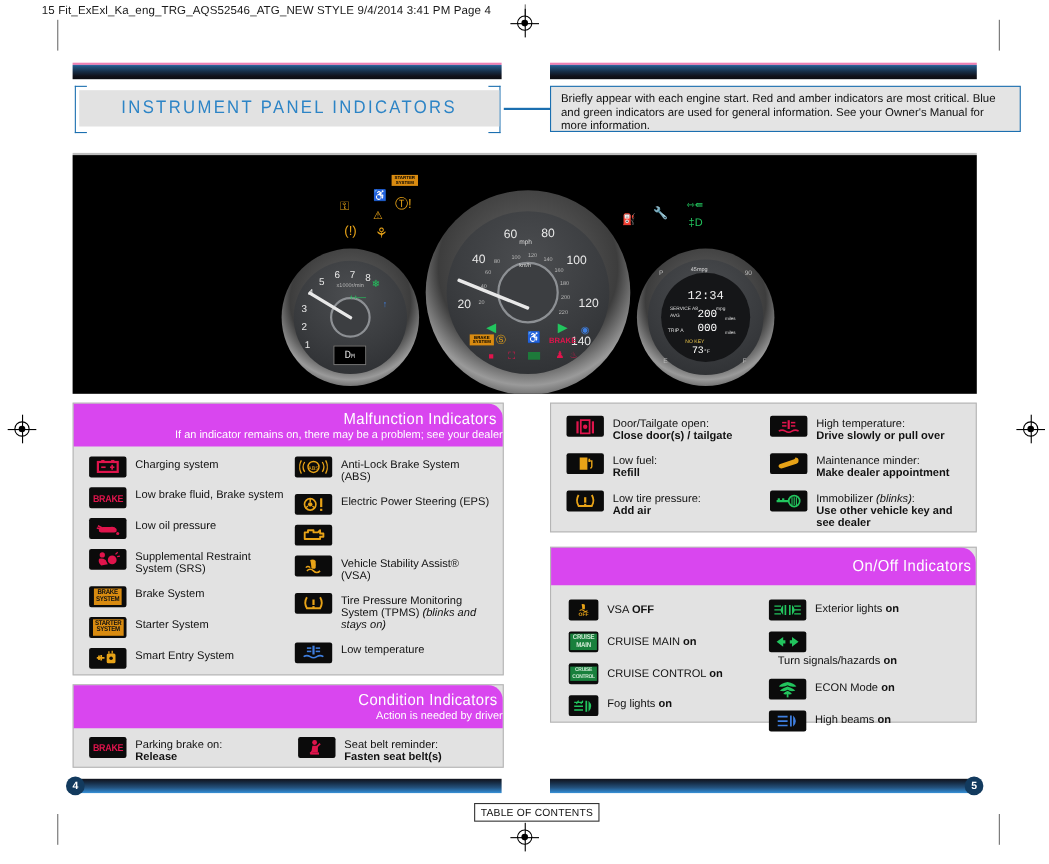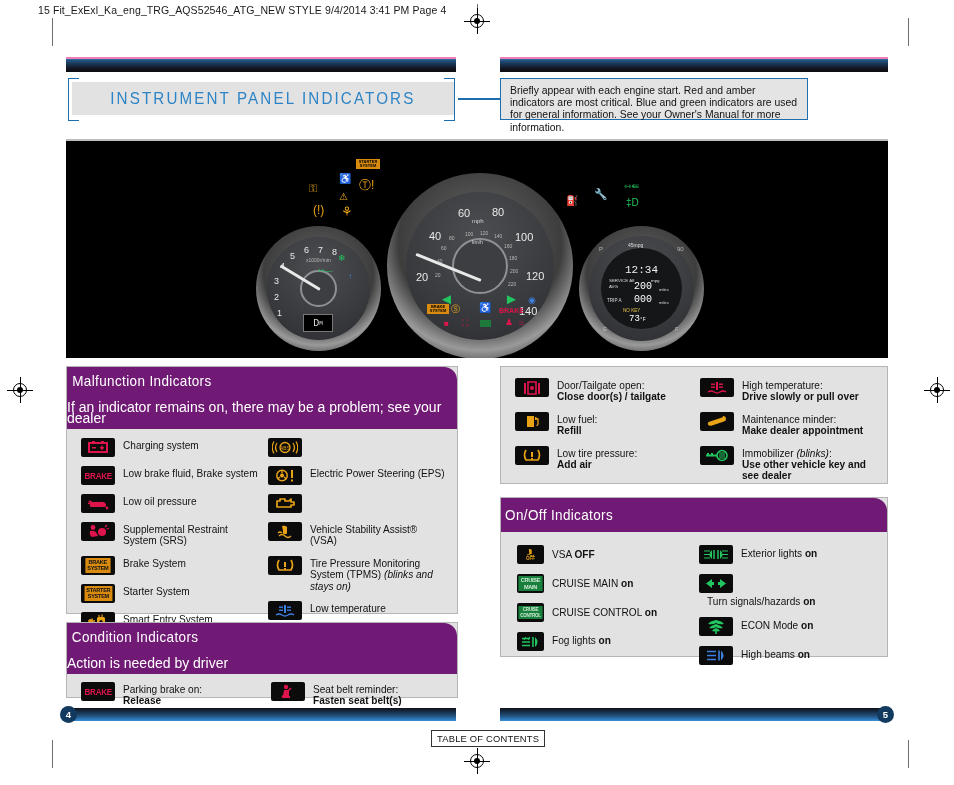--- a/index.html
+++ b/index.html
@@ -31,21 +31,21 @@
      display:flex;align-items:center;justify-content:center;}
   .titlebox span{font-family:"Liberation Sans Narrow","Liberation Sans",sans-serif;
      font-size:16.5px;letter-spacing:2.3px;color:#2c84c6;font-weight:400;
      transform:scaleX(.92);transform-origin:center;}
   .brk{position:absolute;border:1.6px solid #1b6fb0;}
   .brkL{left:0;top:-4px;width:10px;height:41px;border-right:none;}
   .brkR{left:376px;top:-4px;width:10px;height:41px;border-left:none;}
   .connector{position:absolute;left:458px;top:98px;width:42px;height:1.6px;background:#1b6fb0;}
 
   
-  .infobox{position:absolute;left:500px;top:78px;width:308px;height:42px;
+  .infobox{position:absolute;left:500px;top:78px;width:428px;height:42px;
      border:1.6px solid #1b6fb0;background:#e4e4e4;box-sizing:border-box;padding:6px 8px 0 9px;}
   .infobox p{margin:0;font-size:10.4px;line-height:12.2px;color:#111;}
 
   
   .photo{position:absolute;left:66px;top:141px;width:822px;height:217px;background:#000;overflow:hidden;}
   .photoedge{position:absolute;left:66px;top:139px;width:822px;height:2px;background:#bdbdbd;}
 
   .gauge{position:absolute;border-radius:50%;}
   .bezel{background:
       radial-gradient(circle at 50% 38%,#6b6b6b 0%,#3d3d3d 55%,#9a9a9a 72%,#4a4a4a 84%,#242424 100%);}
@@ -64,25 +64,25 @@
 
   .tl{position:absolute;font-size:7px;line-height:7px;white-space:nowrap;}
   .amber{color:#e8a317;}
   .green{color:#22c55e;}
   .red{color:#e0144c;}
   .blue{color:#3f7fe0;}
   .amberbox{background:#d98b10;color:#000;font-size:4px;line-height:4px;padding:1px 1px;font-weight:bold;text-align:center;}
 
   
   .panel{position:absolute;background:#e2e2e2;border:1px solid #b5b5b5;box-sizing:border-box;}
-  .phdr{position:relative;background:#701a75;color:#fff;text-align:left;
+  .phdr{position:relative;background:#d946ef;color:#fff;text-align:right;
      border-top-right-radius:13px;padding:5px 0 5px 0;}
   .phdr .t{font-family:"Liberation Sans Narrow","Liberation Sans",sans-serif;font-size:14.5px;
      letter-spacing:.4px;transform:scaleX(.93);display:inline-block;}
-  .phdr .s{font-size:14px;line-height:11px;display:block;margin-top:12px;}
+  .phdr .s{font-size:10px;line-height:11px;display:block;margin-top:0px;}
   .pbody{padding:9px 0 8px 0;}
 
   .grid2{display:flex;}
   .col{flex:1;}
   .row{display:flex;align-items:flex-start;margin-bottom:9px;}
   .icon{flex:0 0 auto;width:34px;height:19px;background:#0b0b0b;border-radius:2px;
      display:flex;align-items:center;justify-content:center;overflow:hidden;position:relative;}
   .icon.sq{width:27px;}
   .lbl{font-size:10.1px;line-height:11.4px;color:#111;padding-left:8px;padding-top:2px;}
   .lbl b{font-weight:bold;}
@@ -346,20 +346,21 @@
           <div class="icon">
             <svg width="26" height="15" viewBox="0 0 26 15">
                 <circle cx="13" cy="7.5" r="5" fill="none" stroke="#e8a317" stroke-width="1.3"></circle>
                 <text x="13" y="10" font-size="5" fill="#e8a317" text-anchor="middle" font-family="Liberation Sans">ABS</text>
                 <path d="M5 3 Q2 7.5 5 12" stroke="#e8a317" stroke-width="1.2" fill="none"></path>
                 <path d="M2 1.5 Q-1.5 7.5 2 13.5" stroke="#e8a317" stroke-width="1.2" fill="none"></path>
                 <path d="M21 3 Q24 7.5 21 12" stroke="#e8a317" stroke-width="1.2" fill="none"></path>
                 <path d="M24 1.5 Q27.5 7.5 24 13.5" stroke="#e8a317" stroke-width="1.2" fill="none"></path>
               </svg>
           </div>
+          <div class="lbl">Anti-Lock Brake System (ABS)</div>
         </div>
 
         <div class="row">
           <div class="icon">
             <svg width="26" height="15" viewBox="0 0 26 15">
                 <circle cx="10" cy="7.5" r="5.2" fill="none" stroke="#e8a317" stroke-width="1.5"></circle>
                 <circle cx="10" cy="7.5" r="2" fill="#e8a317"></circle>
                 <path d="M10 5.5 L10 2.5 M8 9 L5.5 11 M12 9 L14.5 11" stroke="#e8a317" stroke-width="1.3"></path>
                 <rect x="19" y="2" width="2" height="8" fill="#e8a317"></rect>
                 <rect x="19" y="11.5" width="2" height="2" fill="#e8a317"></rect>

